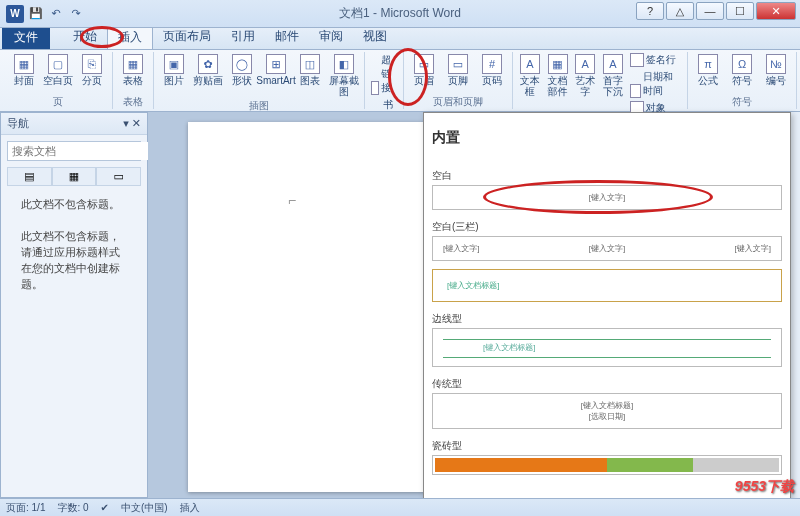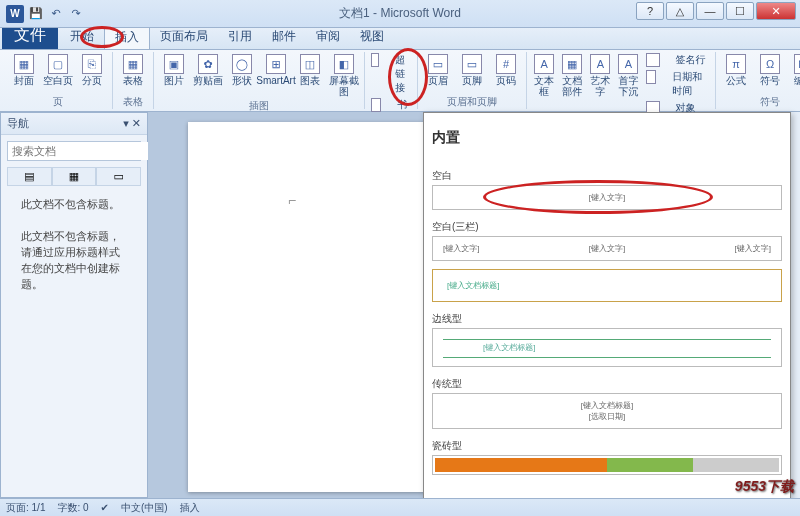--- a/index.html
+++ b/index.html
@@ -10,34 +10,34 @@
 .win-controls { position: absolute; right: 4px; top: 2px; display: flex; gap: 0; }
 .win-btn { width: 28px; height: 18px; display: flex; align-items: center; justify-content: center; font-size: 11px; border: 1px solid #8aa3c0; border-radius: 2px; margin-left: 2px; background: linear-gradient(#f5f9ff,#dce8f7); color: #333; }
 .win-close { background: linear-gradient(#e88,#c33); color: #fff; width: 40px; }
 .title-center { position: absolute; left: 50%; transform: translateX(-50%); font-size: 12px; color: #4a607e; }
 .qat { display: flex; align-items: center; gap: 4px; padding-left: 6px; }
 .qat-item { width: 16px; height: 16px; display: flex; align-items: center; justify-content: center; color: #3a5a88; }
 .word-icon { width: 18px; height: 18px; background: #2b579a; color: #fff; font-weight: bold; font-size: 10px; display: flex; align-items: center; justify-content: center; border-radius: 2px; }
 
 
 .tabs { height: 22px; background: linear-gradient(#e6eff9,#d7e5f4); display: flex; align-items: flex-end; padding-left: 2px; border-bottom: 1px solid #9db3cf; }
-.tab-file { background: #1e4e8e; color: #fff; padding: 3px 12px; font-size: 16px; border-radius: 2px 2px 0 0; margin-right: 2px; }
+.tab-file { background: #1e4e8e; color: #fff; padding: 3px 12px; font-size: 12px; border-radius: 2px 2px 0 0; margin-right: 13px; }
 .tab { padding: 3px 10px; font-size: 12px; color: #2b4a75; cursor: pointer; }
 .tab.active { background: #f3f7fc; border: 1px solid #9db3cf; border-bottom: none; border-radius: 3px 3px 0 0; }
 .tab-highlight { position: absolute; border: 3px solid #cc2222; border-radius: 50%; pointer-events: none; }
 
 
 .ribbon { height: 62px; background: linear-gradient(#f3f7fc,#e8f0f9); display: flex; border-bottom: 1px solid #9db3cf; padding: 2px 4px; position: relative; }
 .group { display: flex; flex-direction: column; border-right: 1px solid #c5d4e6; padding: 0 4px; }
 .group-items { display: flex; align-items: flex-start; gap: 2px; flex: 1; }
 .group-label { text-align: center; font-size: 10px; color: #5a7090; padding: 0 2px; }
 .rb-btn { display: flex; flex-direction: column; align-items: center; justify-content: flex-start; width: 32px; padding: 2px 1px; cursor: pointer; border-radius: 3px; }
 .rb-icon { width: 20px; height: 20px; border: 1px solid #88a; background: #fff; margin-bottom: 1px; display: flex; align-items: center; justify-content: center; font-size: 11px; color: #46a; }
 .rb-label { font-size: 10px; color: #2b4a75; text-align: center; line-height: 11px; }
-.rb-small { display: flex; align-items: flex-start; gap: 16px; font-size: 10px; color: #2b4a75; padding: 1px 2px; cursor: pointer; }
+.rb-small { display: flex; align-items: flex-end; gap: 2px; font-size: 10px; color: #2b4a75; padding: 1px 2px; cursor: pointer; }
 .rb-small-icon { width: 14px; height: 14px; border: 1px solid #88a; background: #fff; }
 .col-stack { display: flex; flex-direction: column; gap: 1px; }
 
 
 .workspace { display: flex; height: 386px; background: #b6c8de; }
 .navpane { width: 148px; background: #eef3fa; border: 1px solid #9db3cf; display: flex; flex-direction: column; }
 .nav-header { background: linear-gradient(#eaf1fa,#dde8f5); padding: 3px 6px; font-size: 11px; color: #3a5070; display: flex; justify-content: space-between; align-items: center; border-bottom: 1px solid #c5d4e6; }
 .nav-search { margin: 6px; display: flex; border: 1px solid #b5c6db; background: #22c55e; }
 .nav-search input { flex: 1; border: none; padding: 3px 4px; font-size: 11px; outline: none; }
 .nav-search-btn { width: 20px; background: #eef3fa; border-left: 1px solid #c5d4e6; display: flex; align-items: center; justify-content: center; color: #5a7090; }
@@ -64,21 +64,21 @@
 .hdr-trad { text-align: center; font-size: 8px; color: #666; }
 .hdr-tiles { display: flex; height: 14px; }
 .ht1 { flex: 2; background: #e67817; }
 .ht2 { flex: 1; background: #83b84c; }
 .ht3 { flex: 1; background: #ccc; }
 
 
 .statusbar { height: 18px; background: linear-gradient(#dbe8f7,#cfe0f4); border-top: 1px solid #9db3cf; display: flex; align-items: center; font-size: 10px; color: #3a5070; padding: 0 6px; gap: 12px; position: absolute; bottom: 0; left: 0; right: 0; }
 
 
-.watermark { position: absolute; right: 6px; bottom: 20px; font-size: 14px; color: #7f1d1d; font-weight: bold; font-style: italic; text-shadow: 1px 1px 2px rgba(0,0,0,0.6); }
+.watermark { position: absolute; right: 6px; bottom: 20px; font-size: 14px; color: #ef4444; font-weight: bold; font-style: italic; text-shadow: 1px 1px 2px rgba(0,0,0,0.6); }
 
 
 .vscroll { position: absolute; right: 0; top: 0; width: 16px; height: 100%; background: #e6eef8; border-left: 1px solid #c5d4e6; }
 </style>
 </head>
 <body>
 
 <div class="titlebar">
   <div class="qat">
     <div class="word-icon">W</div>

